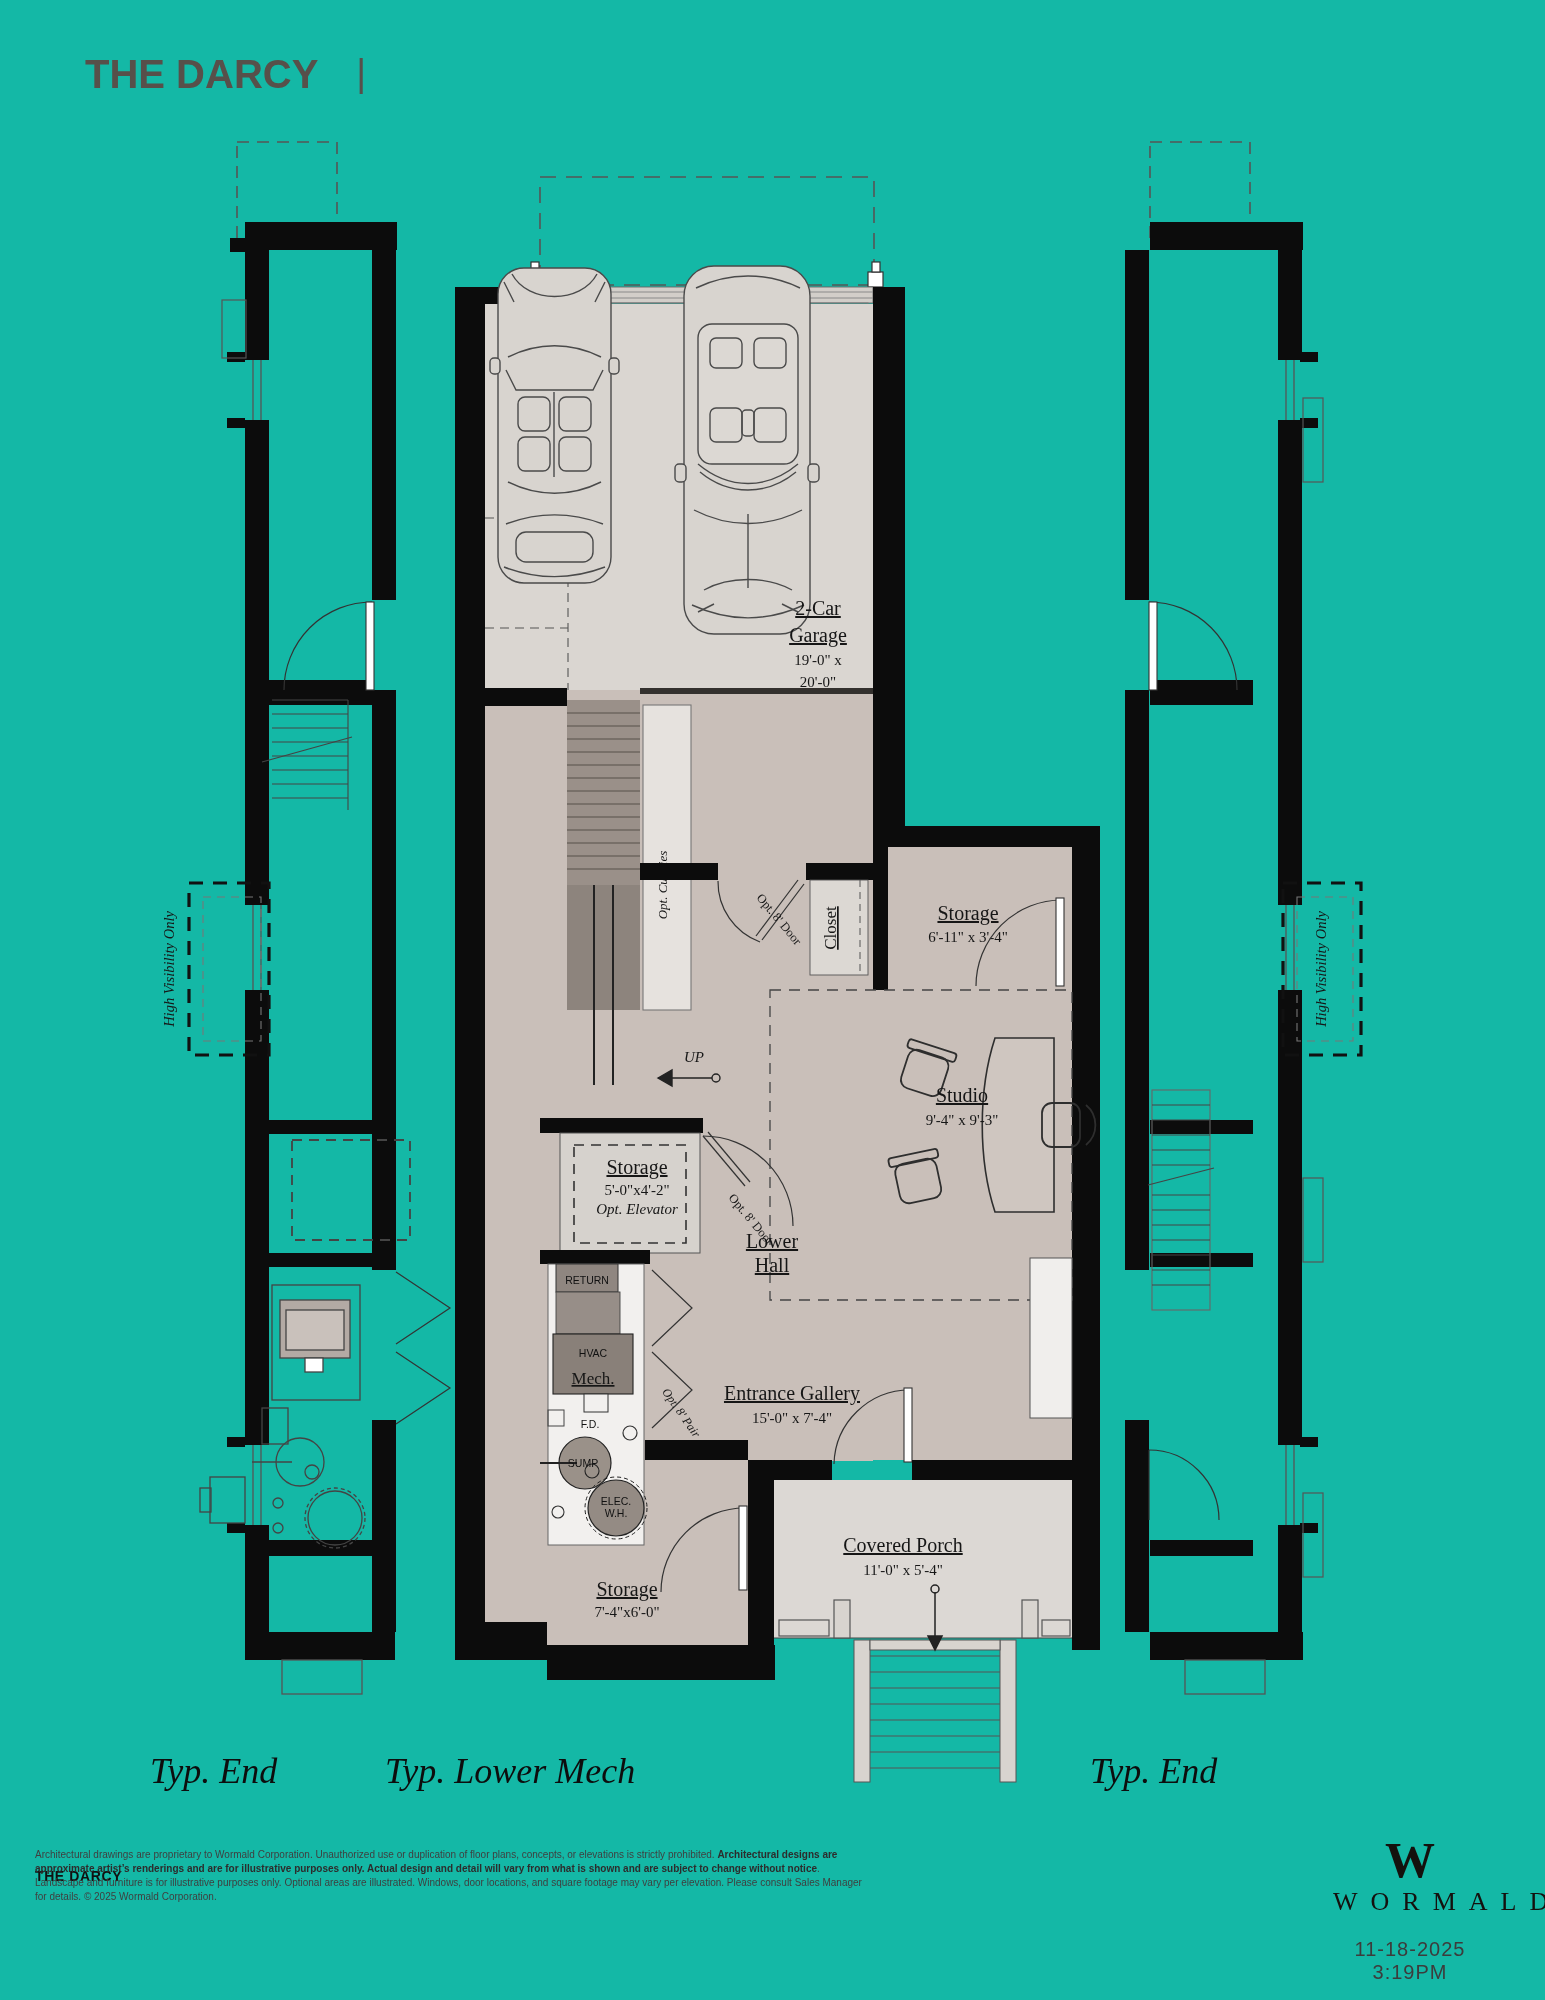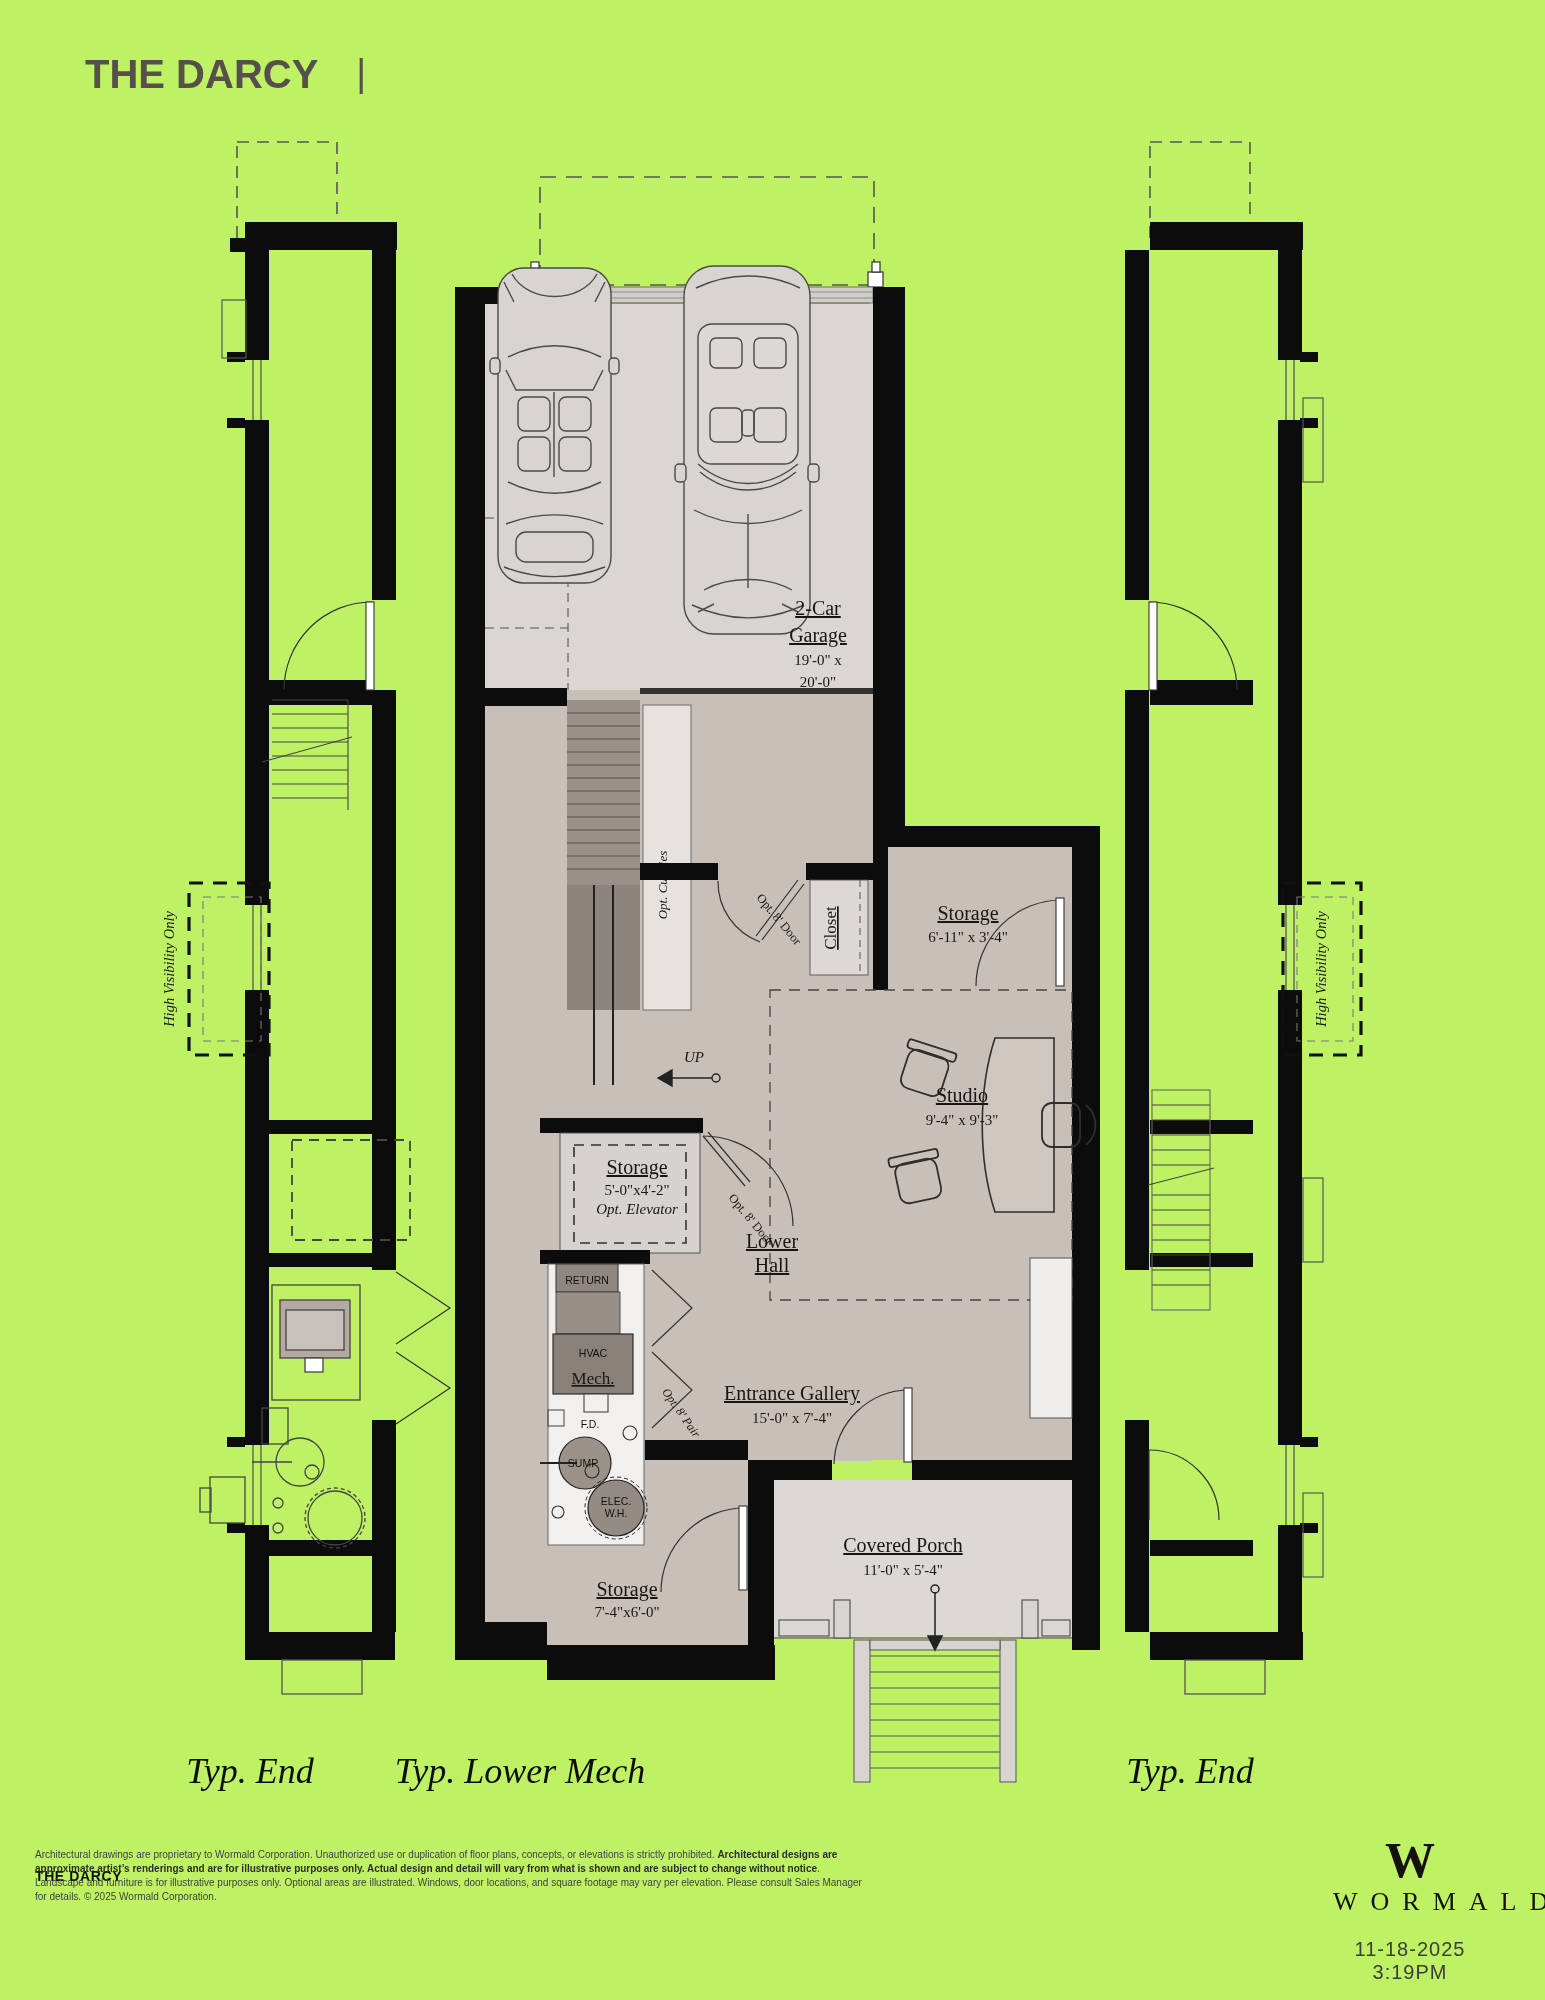--- a/index.html
+++ b/index.html
@@ -1,35 +1,35 @@
 <!DOCTYPE html>
 <html><head>
 <meta charset="utf-8">
 <style>
   html,body{margin:0;padding:0;background:#ffffff;}
-  .page{position:relative;width:1545px;height:2000px;background:#bef264;overflow:hidden;
+  .page{position:relative;width:1545px;height:2000px;background:#14b8a6;overflow:hidden;
         font-family:"Liberation Sans",sans-serif;}
   
   .title{position:absolute;left:85px;top:52px;display:flex;align-items:baseline;gap:38px;
          color:#57504a;font-weight:bold;font-size:40px;letter-spacing:0px;
          font-family:"Liberation Sans",sans-serif;}
   .title .sep{font-weight:400;font-size:38px;transform:translateY(-2px);}
   
   .plan-svg{position:absolute;left:0;top:0;}
   svg text{font-family:"Liberation Serif",serif;fill:#161616;}
   .rlabel{font-size:20px;}
   .rlabel2{font-size:17px;}
   .rdims{font-size:15px;}
   .xs{font-size:10.5px;font-family:"Liberation Sans",sans-serif;fill:#111;}
   .it{font-style:italic;}
   .u{text-decoration:underline;}
   .anchor{text-anchor:middle;}
   
   .section-label{position:absolute;top:1750px;font-family:"Liberation Serif",serif;
-                 font-style:italic;font-size:36px;color:#0d0d0d;text-align:center;}
+                 font-style:italic;font-size:36px;color:#0d0d0d;text-align:left;}
   
   .footer-name{position:absolute;left:35px;top:1868px;font-size:14px;font-weight:bold;
                letter-spacing:.6px;color:#101010;}
   .footer-text{position:absolute;left:35px;top:1848px;width:832px;font-size:10px;
                line-height:1.4;color:#3f3f3f;}
   .footer-text b{color:#2c2c2c;}
   .brand{position:absolute;left:1320px;top:1838px;width:180px;text-align:center;
          font-family:"Liberation Serif",serif;color:#14110e;}
   .brand .w{font-size:50px;font-weight:bold;line-height:.9;}
   .brand .nm{font-size:26px;letter-spacing:13px;margin-top:4px;margin-left:13px;}

